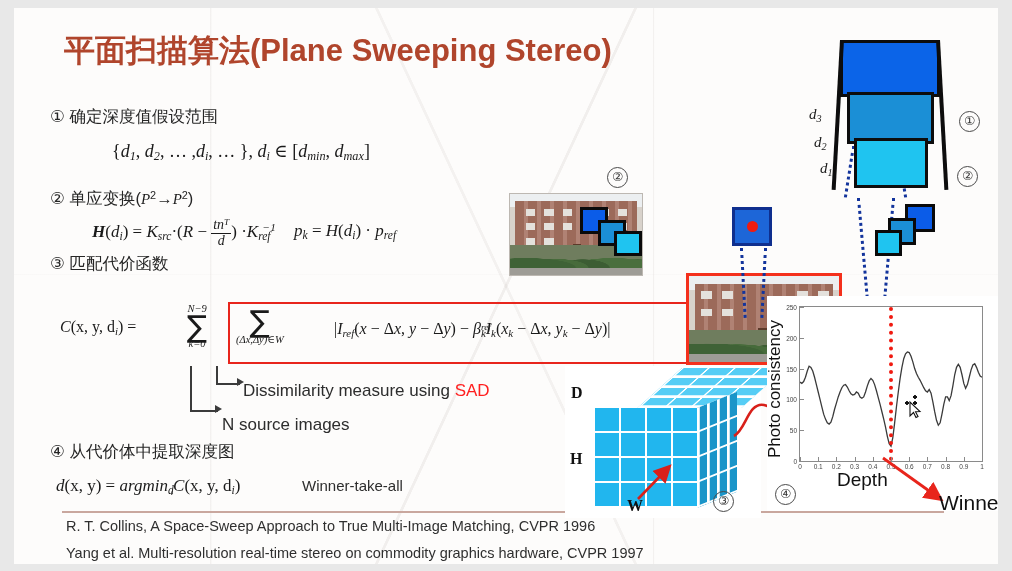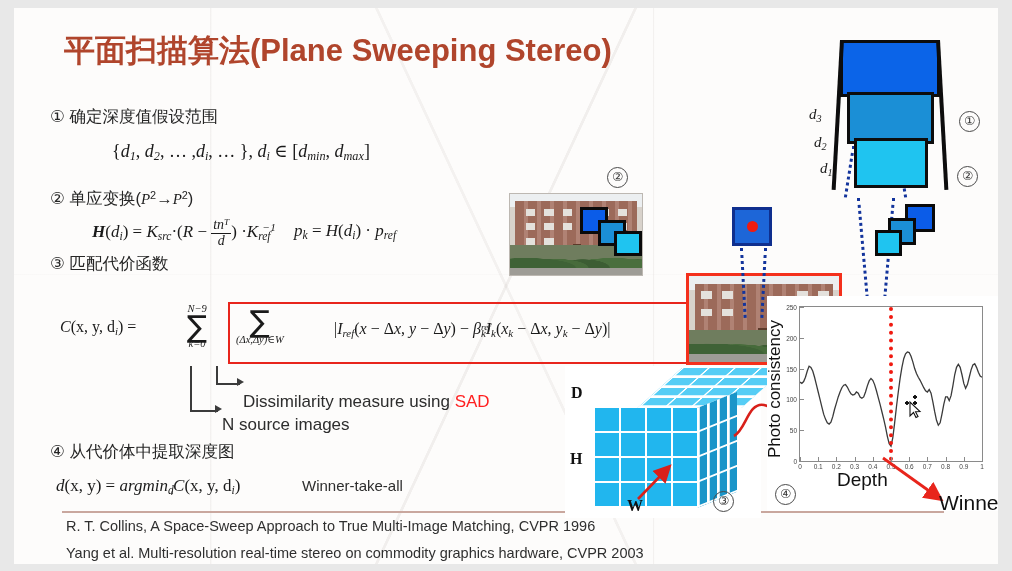--- a/index.html
+++ b/index.html
@@ -181,39 +181,39 @@
 
   <div class="lyr math" style="left:320px;top:312px;font-size:16px;">
     <span class="up">|</span><span>I</span><sub>ref</sub><span class="up">(</span><span>x</span><span class="up"> − Δ</span><span>x</span><span class="up">, </span><span>y</span><span class="up"> − Δ</span><span>y</span><span class="up">) − </span><span>β</span><sup style="font-size:.58em;">ref</sup><sub style="margin-left:-10px;">k</sub><span>I</span><sub>k</sub><span class="up">(</span><span>x</span><sub>k</sub><span class="up"> − Δ</span><span>x</span><span class="up">, </span><span>y</span><sub>k</sub><span class="up"> − Δ</span><span>y</span><span class="up">)|</span>
   </div>
 
   <div class="lyr elbow" style="left:176px;top:358px;width:26px;height:44px;"></div>
   <div class="lyr elbow" style="left:202px;top:358px;width:22px;height:17px;"></div>
   <div class="lyr arrowhead" style="left:223px;top:370px;"></div>
   <div class="lyr arrowhead" style="left:201px;top:397px;"></div>
 
-  <div class="lyr annot" style="left:229px;top:384px;">
+  <div class="lyr annot" style="left:229px;top:373px;">
     <span>Dissimilarity measure using </span><span class="sad">SAD</span>
   </div>
   <div class="lyr annot" style="left:208px;top:391px;margin-top:16px;">N source images</div>
 
   <div class="lyr bullet" style="left:36px;top:433px;">
     <span>④</span>
     <span>从代价体中提取深度图</span>
   </div>
 
   <div class="lyr math" style="left:42px;top:468px;font-size:17px;">
     <span>d</span><span class="up">(x, y)</span><span class="up">&nbsp;</span><span class="up">=</span><span class="up">&nbsp;</span><span>argmin</span><sub>d</sub><sub style="font-size:.5em;vertical-align:-.5em;margin-left:-3px;">i</sub><span>C</span><span class="up">(x, y, d</span><sub>i</sub><span class="up">)</span>
   </div>
 
   <div class="lyr annot" style="left:288px;top:469px;font-size:15px;">Winner-take-all</div>
 
   <div class="lyr" id="refline"></div>
   <div class="lyr ref" style="left:52px;top:510px;">R. T. Collins, A Space-Sweep Approach to True Multi-Image Matching, CVPR 1996</div>
-  <div class="lyr ref" style="left:52px;top:537px;">Yang et al. Multi-resolution real-time stereo on commodity graphics hardware, CVPR 2003</div>
+  <div class="lyr ref" style="left:52px;top:537px;">Yang et al. Multi-resolution real-time stereo on commodity graphics hardware, CVPR 1997</div>
 
   <div class="lyr ray" style="left:838px;top:138px;height:52px;transform:rotate(9deg);transform-origin:top;"></div>
   <div class="lyr ray" style="left:882px;top:138px;height:52px;transform:rotate(-9deg);transform-origin:top;"></div>
   <div class="lyr ray" style="left:843px;top:190px;height:118px;transform:rotate(-5deg);transform-origin:top;"></div>
   <div class="lyr ray" style="left:878px;top:190px;height:118px;transform:rotate(5deg);transform-origin:top;"></div>
 
   <div class="lyr plane" style="left:826px;top:32px;width:100px;height:57px;background:#0b64e8;"></div>
   <div class="lyr plane" style="left:833px;top:84px;width:87px;height:52px;background:#1b8fd6;"></div>
   <div class="lyr plane" style="left:840px;top:130px;width:74px;height:50px;background:#1fc4f0;"></div>
 

